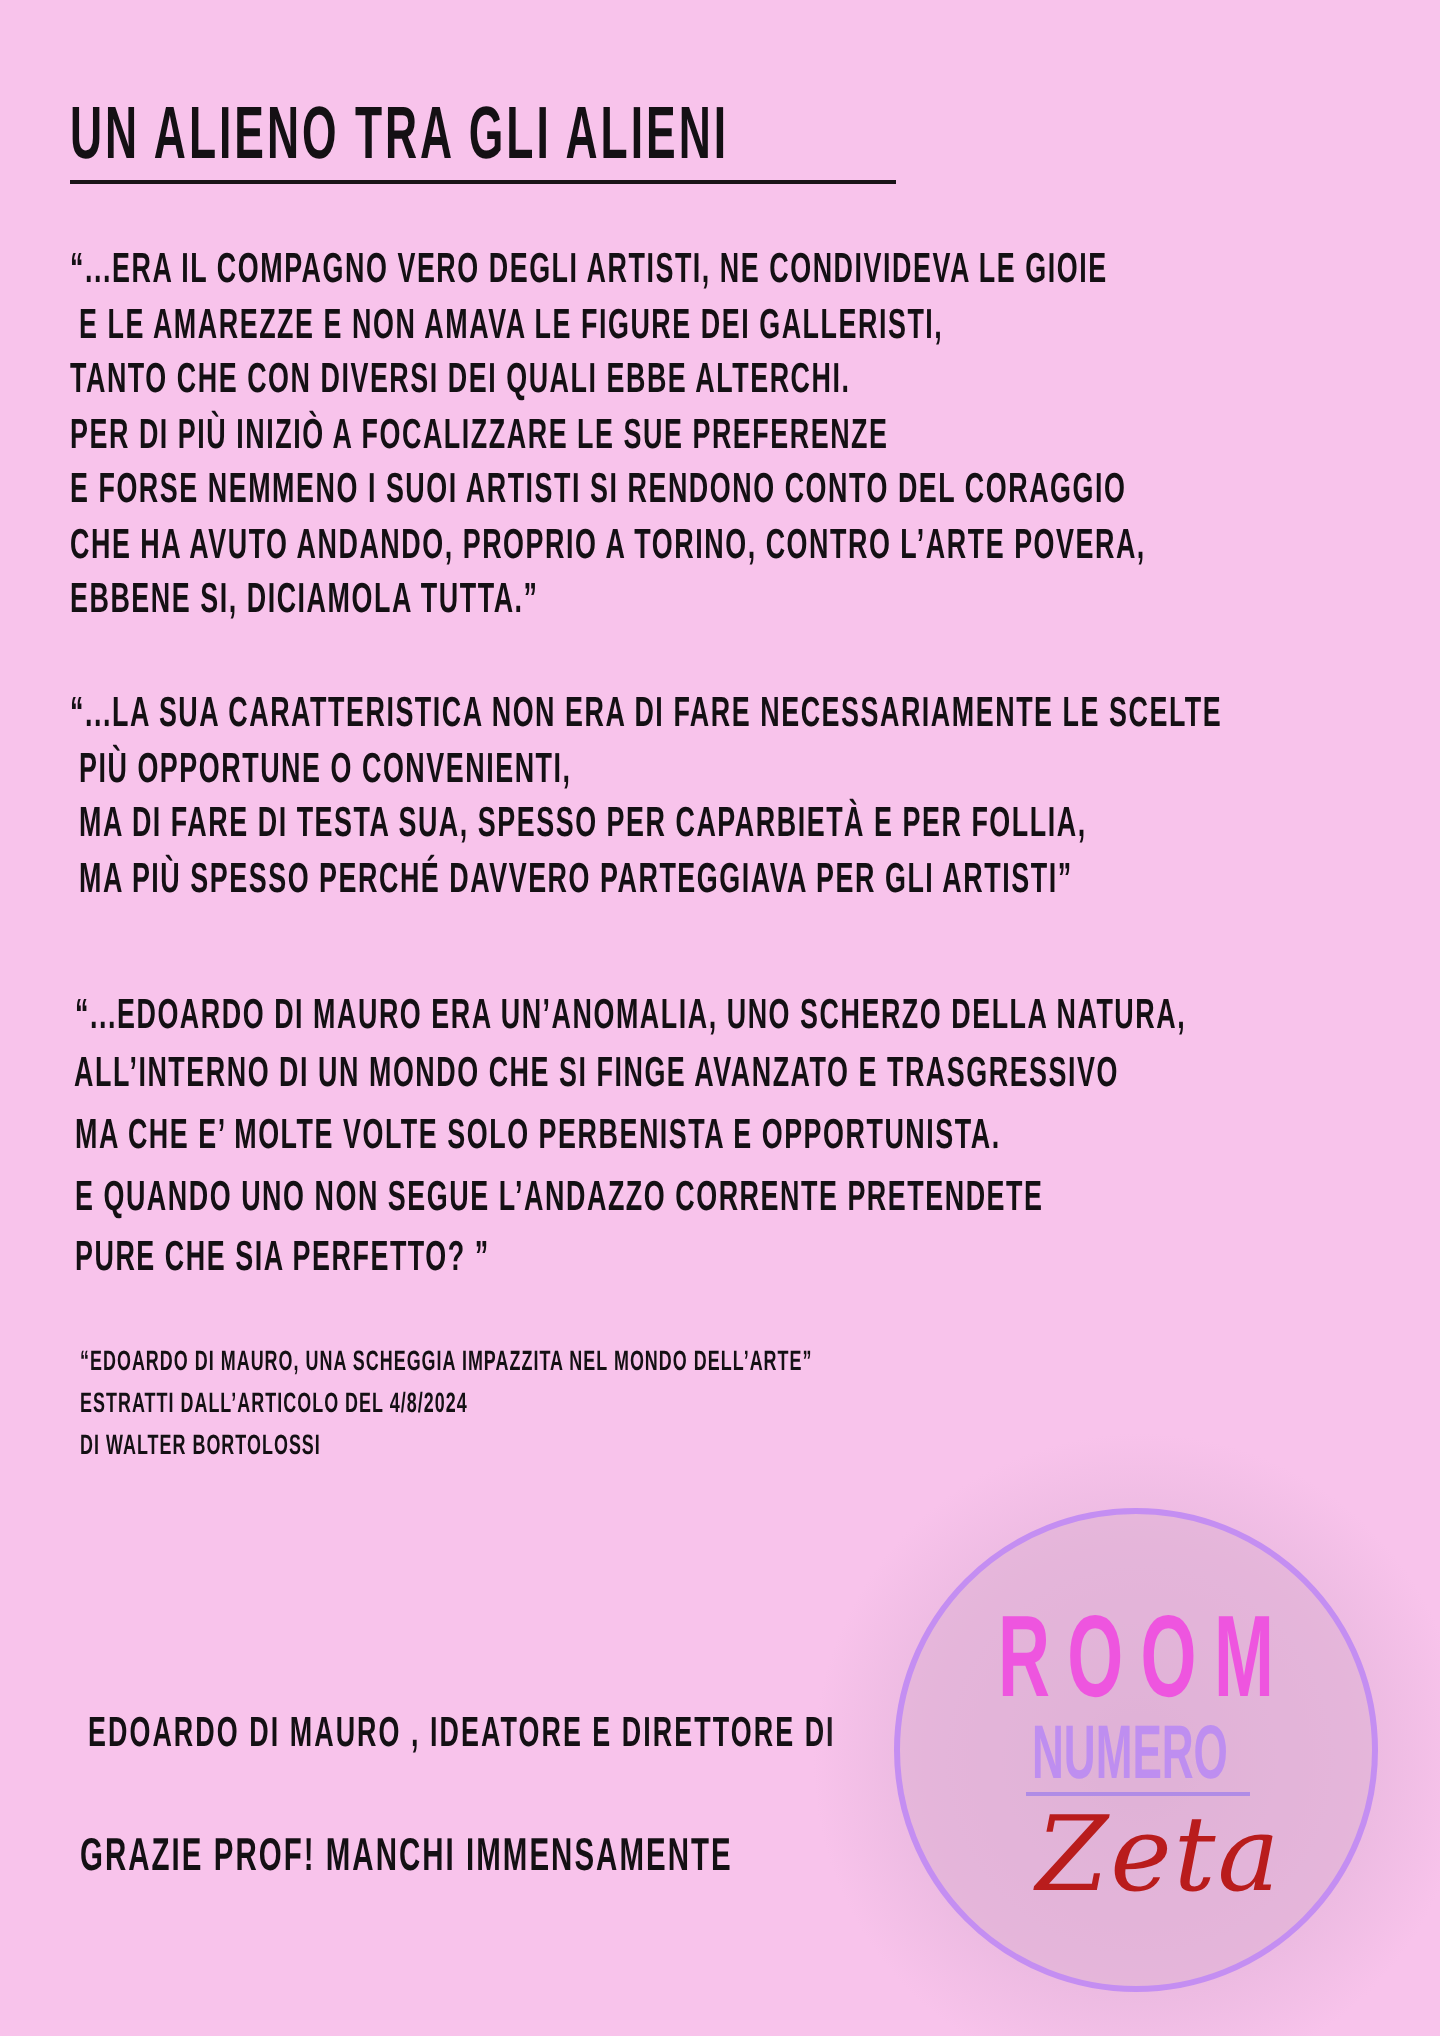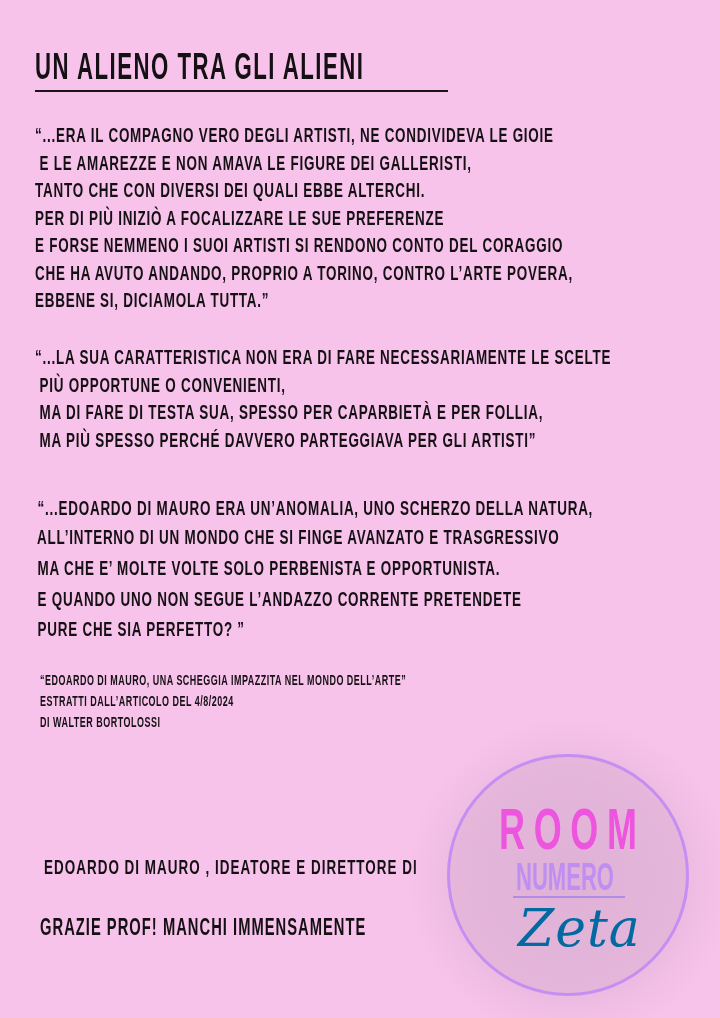--- a/index.html
+++ b/index.html
@@ -115,21 +115,21 @@
       background: #B08CE6;
     }
     .logo-zeta {
       position: absolute;
       left: 518px;
       top: 898px;
       font-family: "DejaVu Serif", serif;
       font-style: italic;
       font-size: 52px;
       line-height: 60px;
-      color: #0369a1;
+      color: #b91c1c;
       white-space: pre;
       letter-spacing: 1px;
     }
   </style>
 </head>
 <body>
 
 <div class="page">
 
   <span class="cond title">UN ALIENO TRA GLI ALIENI</span>

